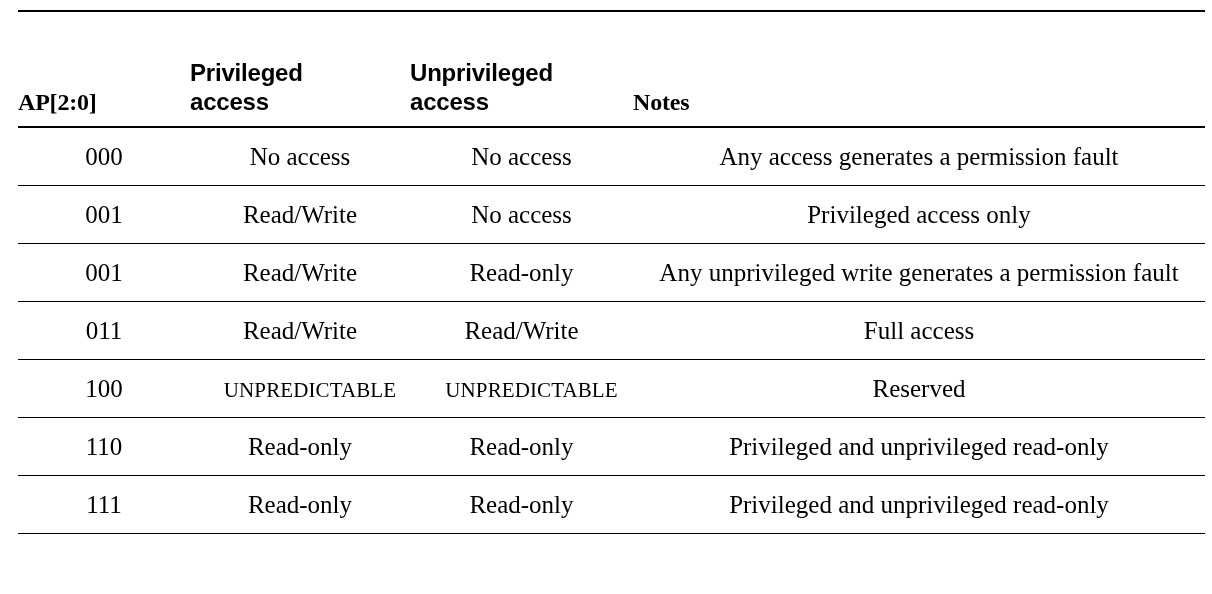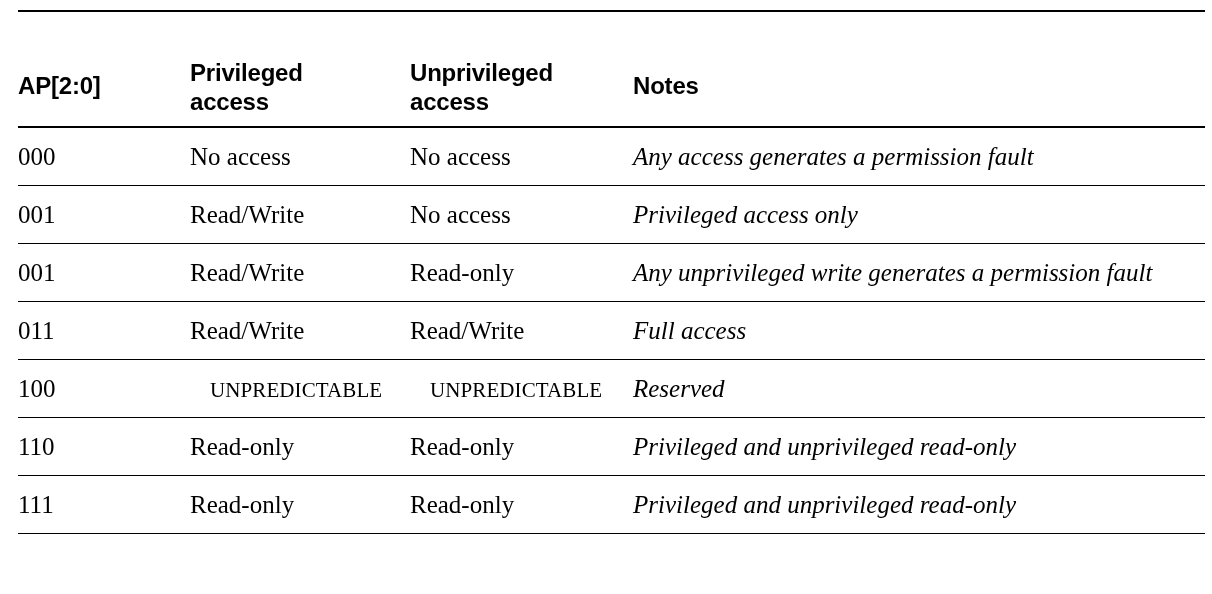--- a/index.html
+++ b/index.html
@@ -46,32 +46,33 @@
     line-height: 1.18;
     text-align: left;
     vertical-align: bottom;
     padding: 0 0 10px 0;
     height: 116px;
     box-sizing: border-box;
     letter-spacing: -0.2px;
   }
   table.perm-table thead th.th-single {
     vertical-align: bottom;
-    padding-bottom: 26px;
+    padding-bottom: 10px;
+    font-family: Liberation Serif, serif;
   }
   table.perm-table thead th .hl {
     display: block;
   }
 
   
   table.perm-table tbody td {
     font-family: "Liberation Serif", "DejaVu Serif", serif;
     font-size: 25px;
     line-height: 1;
-    text-align: left;
+    text-align: center;
     vertical-align: middle;
     height: 58px;
     padding: 0;
     box-sizing: border-box;
     white-space: nowrap;
   }
 
   
   td .smallcap {
     font-size: 21px;
@@ -81,21 +82,21 @@
 
   
   col.c-ap     { width: 172px; }
   col.c-priv   { width: 220px; }
   col.c-unpriv { width: 223px; }
   col.c-notes  { width: 572px; }
 
   td.col-ap     { padding-left: 19px; }
   td.col-priv   { padding-left: 4px; }
   td.col-unpriv { padding-left: 5px; }
-  td.col-notes  { padding-left: 0px; font-style: italic; }
+  td.col-notes  { padding-left: 0px; }
 
   th.col-ap     { padding-left: 19px; }
   th.col-priv   { padding-left: 4px; }
   th.col-unpriv { padding-left: 5px; }
   th.col-notes  { padding-left: 0px; }
 </style>
 </head>
 <body>
 
 <div class="table-wrap">

